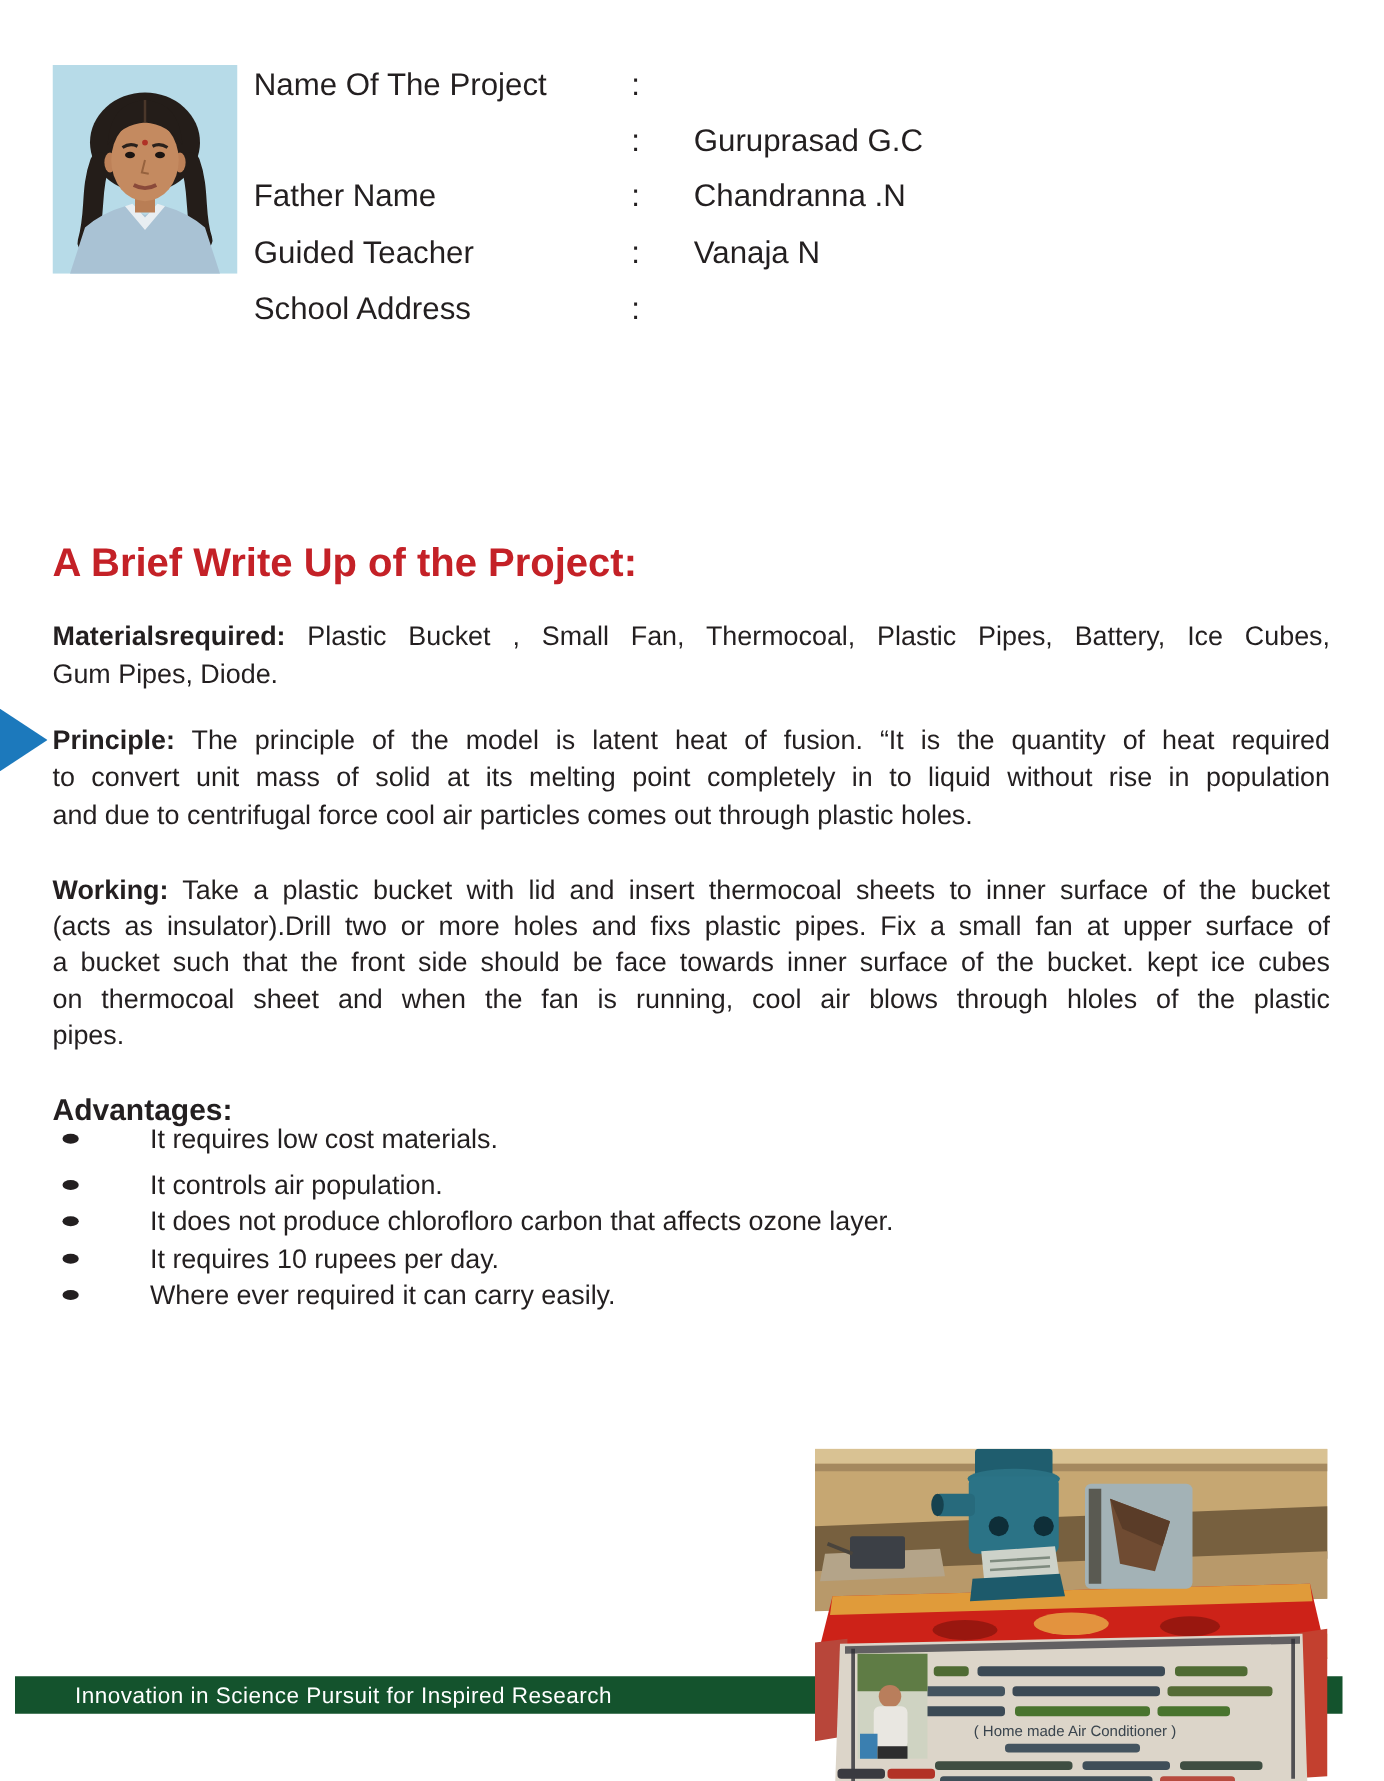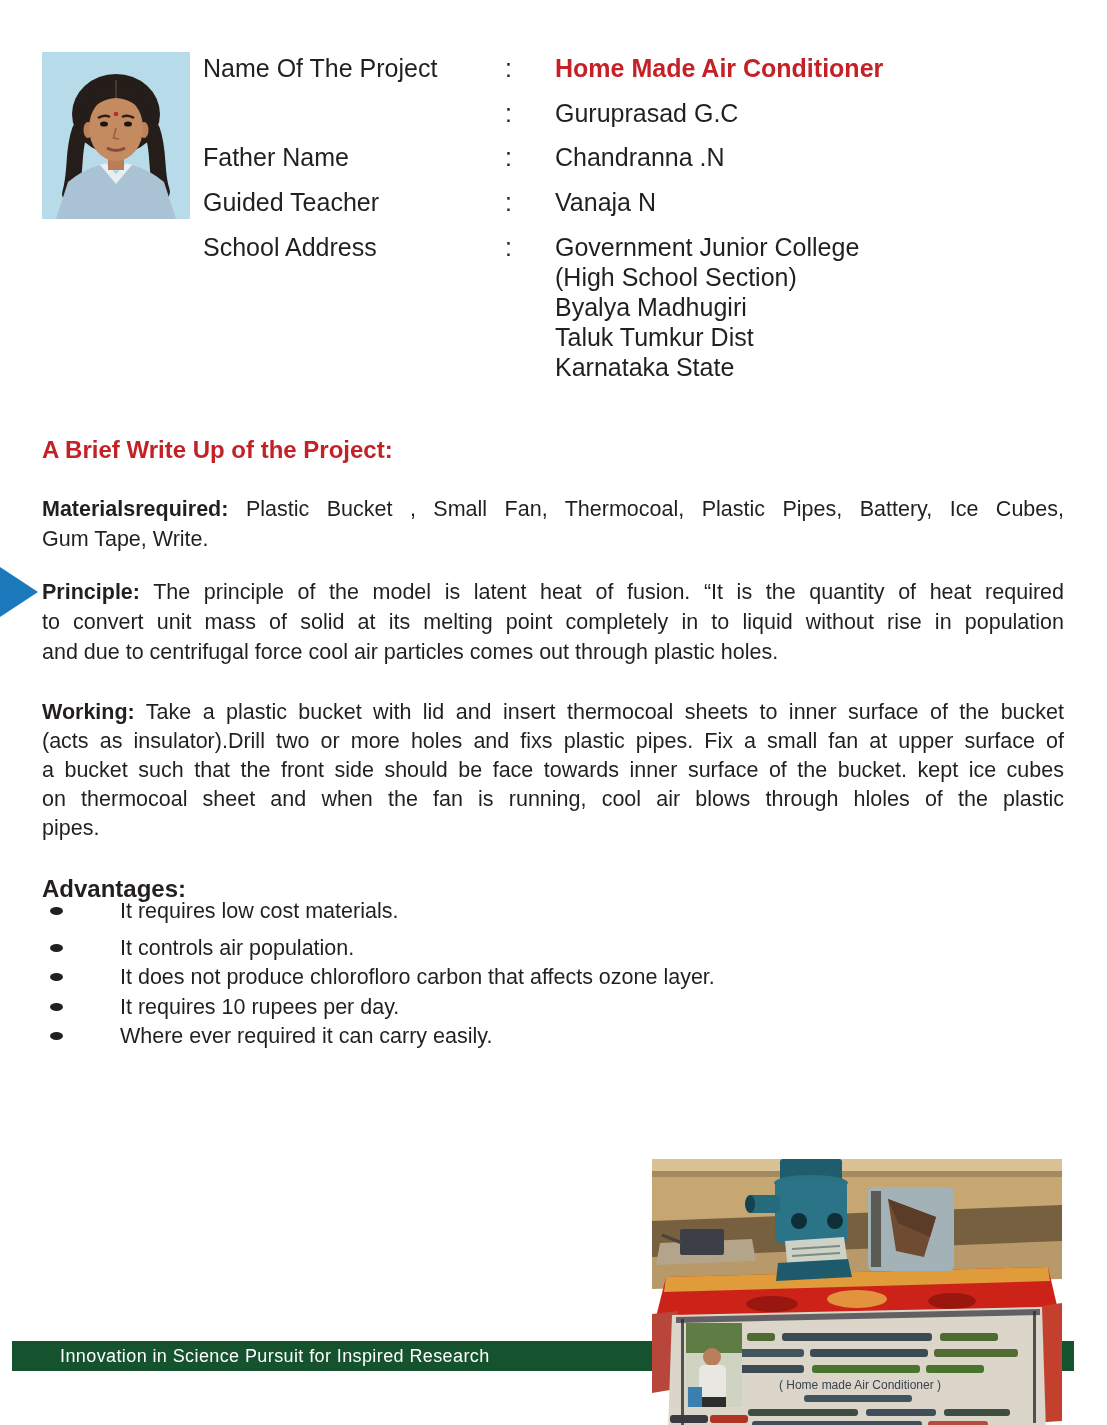--- a/index.html
+++ b/index.html
@@ -12,21 +12,21 @@
   .portrait{position:absolute;left:42px;top:28px;width:148px;height:167px;}
   .info-row{position:absolute;left:203px;width:880px;height:30px;font-size:25px;line-height:30px;white-space:nowrap;}
   .info-label{position:absolute;left:0;}
   .info-colon{position:absolute;left:302px;}
   .info-value{position:absolute;left:352px;}
   .value-red{color:#c42127;font-weight:bold;}
   .addr-block{position:absolute;left:555px;top:208px;width:460px;font-size:25px;line-height:30px;}
   .addr-line{height:30px;}
 
   
-  .section-heading{position:absolute;left:42px;top:411px;font-size:24px;line-height:30px;font-weight:bold;color:#c42127;}
+  .section-heading{position:absolute;left:42px;top:411px;font-size:32px;line-height:30px;font-weight:bold;color:#c42127;}
 
   
   .para{position:absolute;left:42px;width:1022px;font-size:21.5px;}
   .jline{height:30px;line-height:30px;text-align:justify;text-align-last:justify;overflow:visible;}
   .working .jline{height:29px;line-height:29px;}
   .jline.last{text-align:left;text-align-last:left;}
   .lead{font-weight:bold;}
 
   .materials{top:470px;}
   .principle{top:553px;}
@@ -69,56 +69,48 @@
     <ellipse cx="62" cy="72" rx="4" ry="2.6" fill="#1c1512"></ellipse>
     <ellipse cx="86" cy="72" rx="4" ry="2.6" fill="#1c1512"></ellipse>
     <circle cx="74" cy="62" r="2.3" fill="#b03226"></circle>
     <path d="M74,76 L71.5,86 L77,87" stroke="#96623e" stroke-width="1.6" fill="none"></path>
     <path d="M65,96 Q74,101 83,96" stroke="#8a4a3a" stroke-width="3" fill="none"></path>
   </svg>
 
   <div class="info-row" style="top:29px">
     <span class="info-label">Name Of The Project</span>
     <span class="info-colon">:</span>
-    <span class="info-value value-red">Home Made Air Conditioner</span>
   </div>
   <div class="info-row" style="top:74px">
     <span class="info-colon">:</span>
     <span class="info-value">Guruprasad  G.C</span>
   </div>
   <div class="info-row" style="top:118px">
     <span class="info-label">Father Name</span>
     <span class="info-colon">:</span>
     <span class="info-value">Chandranna .N</span>
   </div>
   <div class="info-row" style="top:163px">
     <span class="info-label">Guided Teacher</span>
     <span class="info-colon">:</span>
     <span class="info-value">Vanaja N</span>
   </div>
   <div class="info-row" style="top:208px">
     <span class="info-label">School Address</span>
     <span class="info-colon">:</span>
-  </div>
-  <div class="addr-block">
-    <div class="addr-line">Government Junior College</div>
-    <div class="addr-line">(High School Section)</div>
-    <div class="addr-line">Byalya Madhugiri</div>
-    <div class="addr-line">Taluk Tumkur Dist</div>
-    <div class="addr-line">Karnataka State</div>
   </div>
 
   <div class="section-heading">A Brief Write Up of the Project:</div>
 
   <div class="para materials">
     <div class="jline">
       <span class="lead">Materialsrequired:</span>
       <span>Plastic Bucket ,  Small Fan,  Thermocoal,  Plastic Pipes,  Battery,  Ice Cubes,</span>
     </div>
-    <div class="jline last">Gum Tape, Write.</div>
+    <div class="jline last">Gum Pipes, Diode.</div>
   </div>
 
   <svg class="arrow-marker" viewBox="0 0 38 50" xmlns="http://www.w3.org/2000/svg">
     <polygon points="0,0 38,25 0,50" fill="#1c79bc"></polygon>
   </svg>
 
   <div class="para principle">
     <div class="jline">
       <span class="lead">Principle:</span>
       <span>The principle of the model is latent heat of fusion. “It is the quantity of heat required</span>

